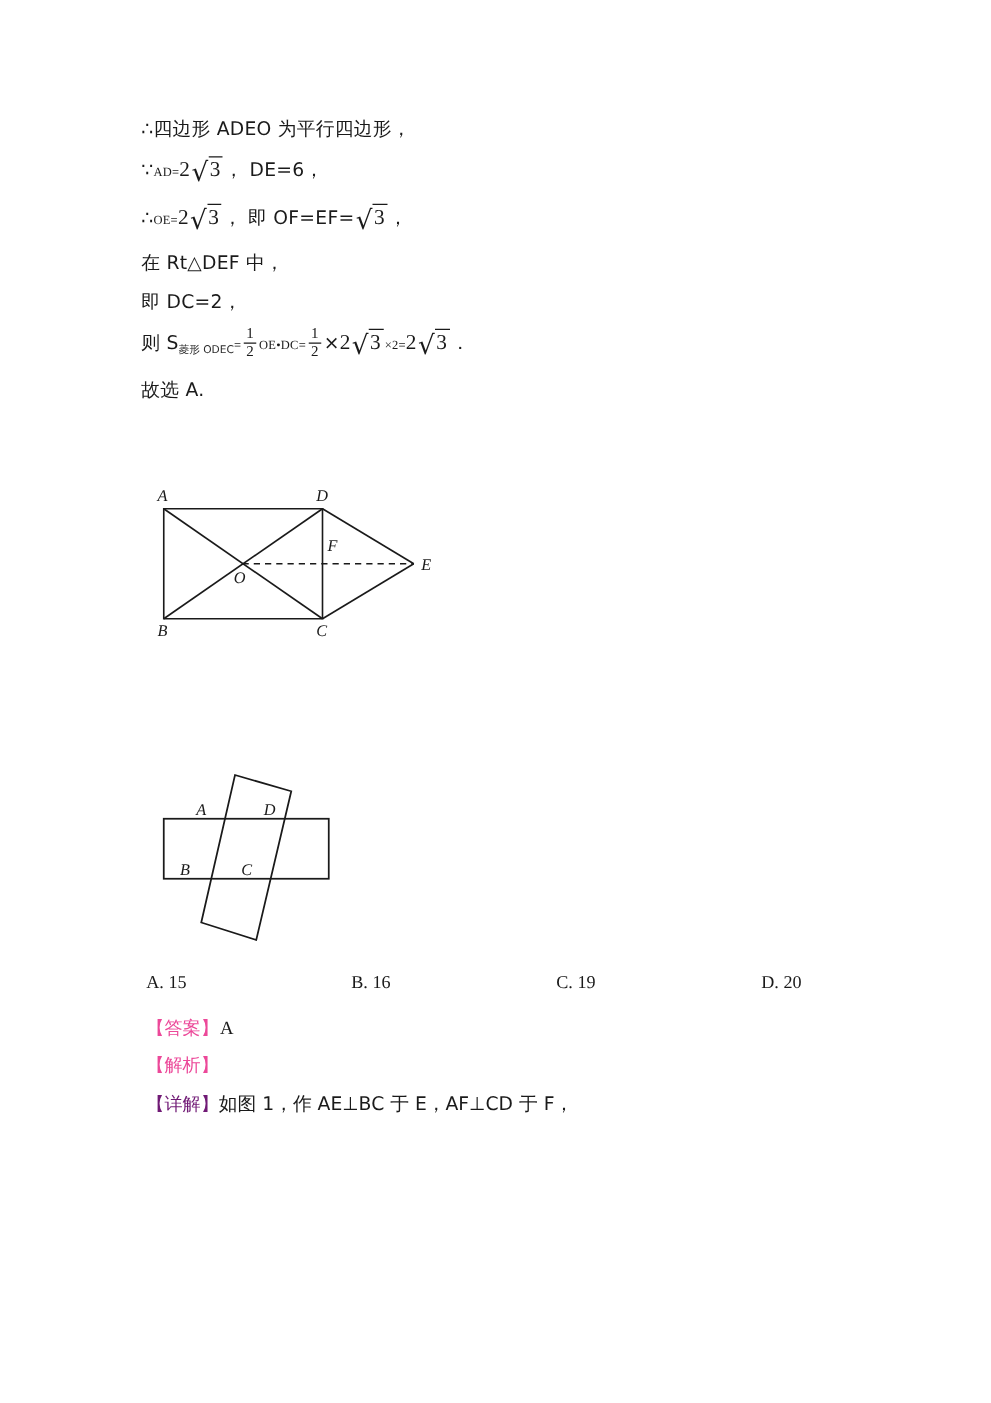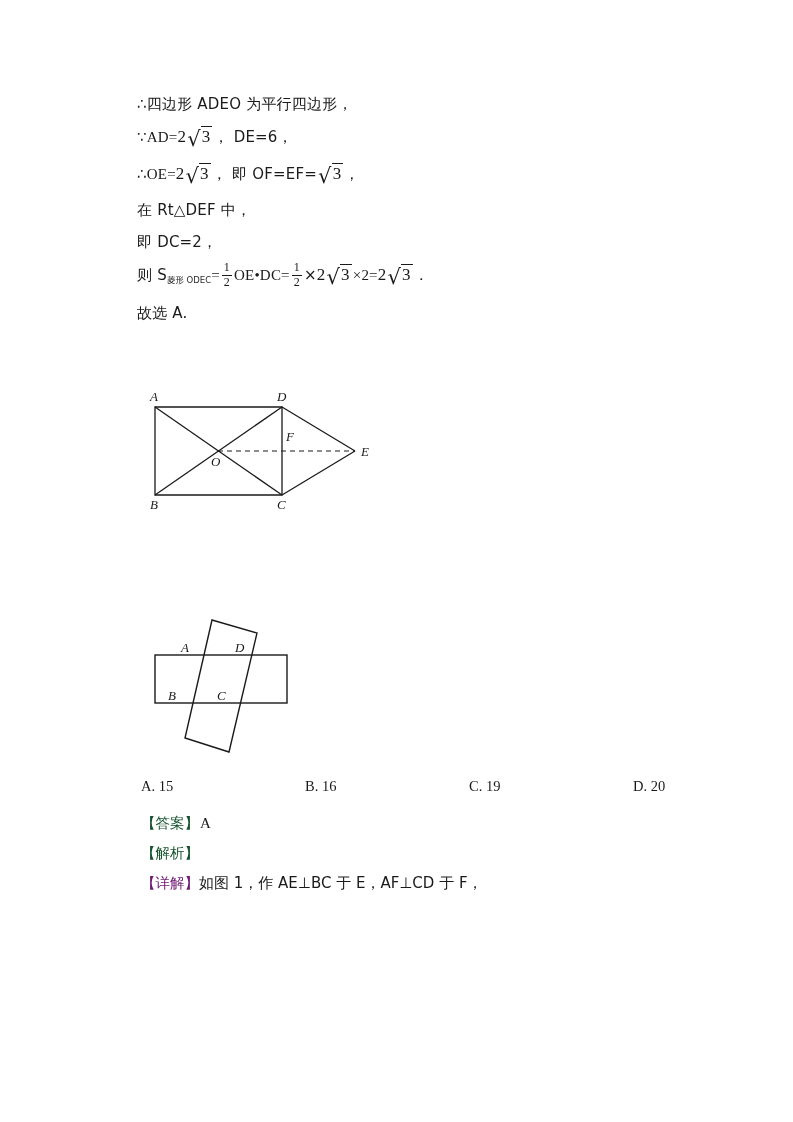--- a/index.html
+++ b/index.html
@@ -13,21 +13,20 @@
     position: relative;
     font-family: "Liberation Serif", "DejaVu Serif", serif;
     color: #1a1a1a;
     overflow: hidden;
   }
   .page {
     position: absolute;
     left: 0; top: 0;
     width: 714px;
     height: 1122px;
-    margin-left: 24px;
   }
   .content {
     position: absolute;
     left: 113px;
     top: 88px;
     width: 580px;
   }
 
   
   .line {
@@ -38,21 +37,21 @@
   }
   .line.mathline {
     line-height: 34px;
   }
   .cjk {
     font-family: "DejaVu Sans", "Liberation Sans", sans-serif;
     font-size: 15px;
   }
   .rm {
     font-family: "Liberation Serif", serif;
-    font-size: 15px;
+    font-size: 10px;
   }
   .sym {
     font-family: "DejaVu Sans", sans-serif;
     font-size: 15px;
   }
 
   
   .sqrt {
     display: inline-block;
     position: relative;
@@ -149,21 +148,21 @@
     left: 117px;
     top: 808px;
     width: 580px;
   }
   .ans-line {
     font-size: 15px;
     line-height: 30px;
     white-space: nowrap;
   }
   .tag-blue {
-    color: #14532d;
+    color: #ec4899;
     font-family: "DejaVu Sans", sans-serif;
     font-size: 14.5px;
   }
   .tag-dark {
     color: #701a75;
     font-family: "DejaVu Sans", sans-serif;
     font-size: 14.5px;
   }
   .ans-val {
     font-family: "Liberation Serif", serif;

